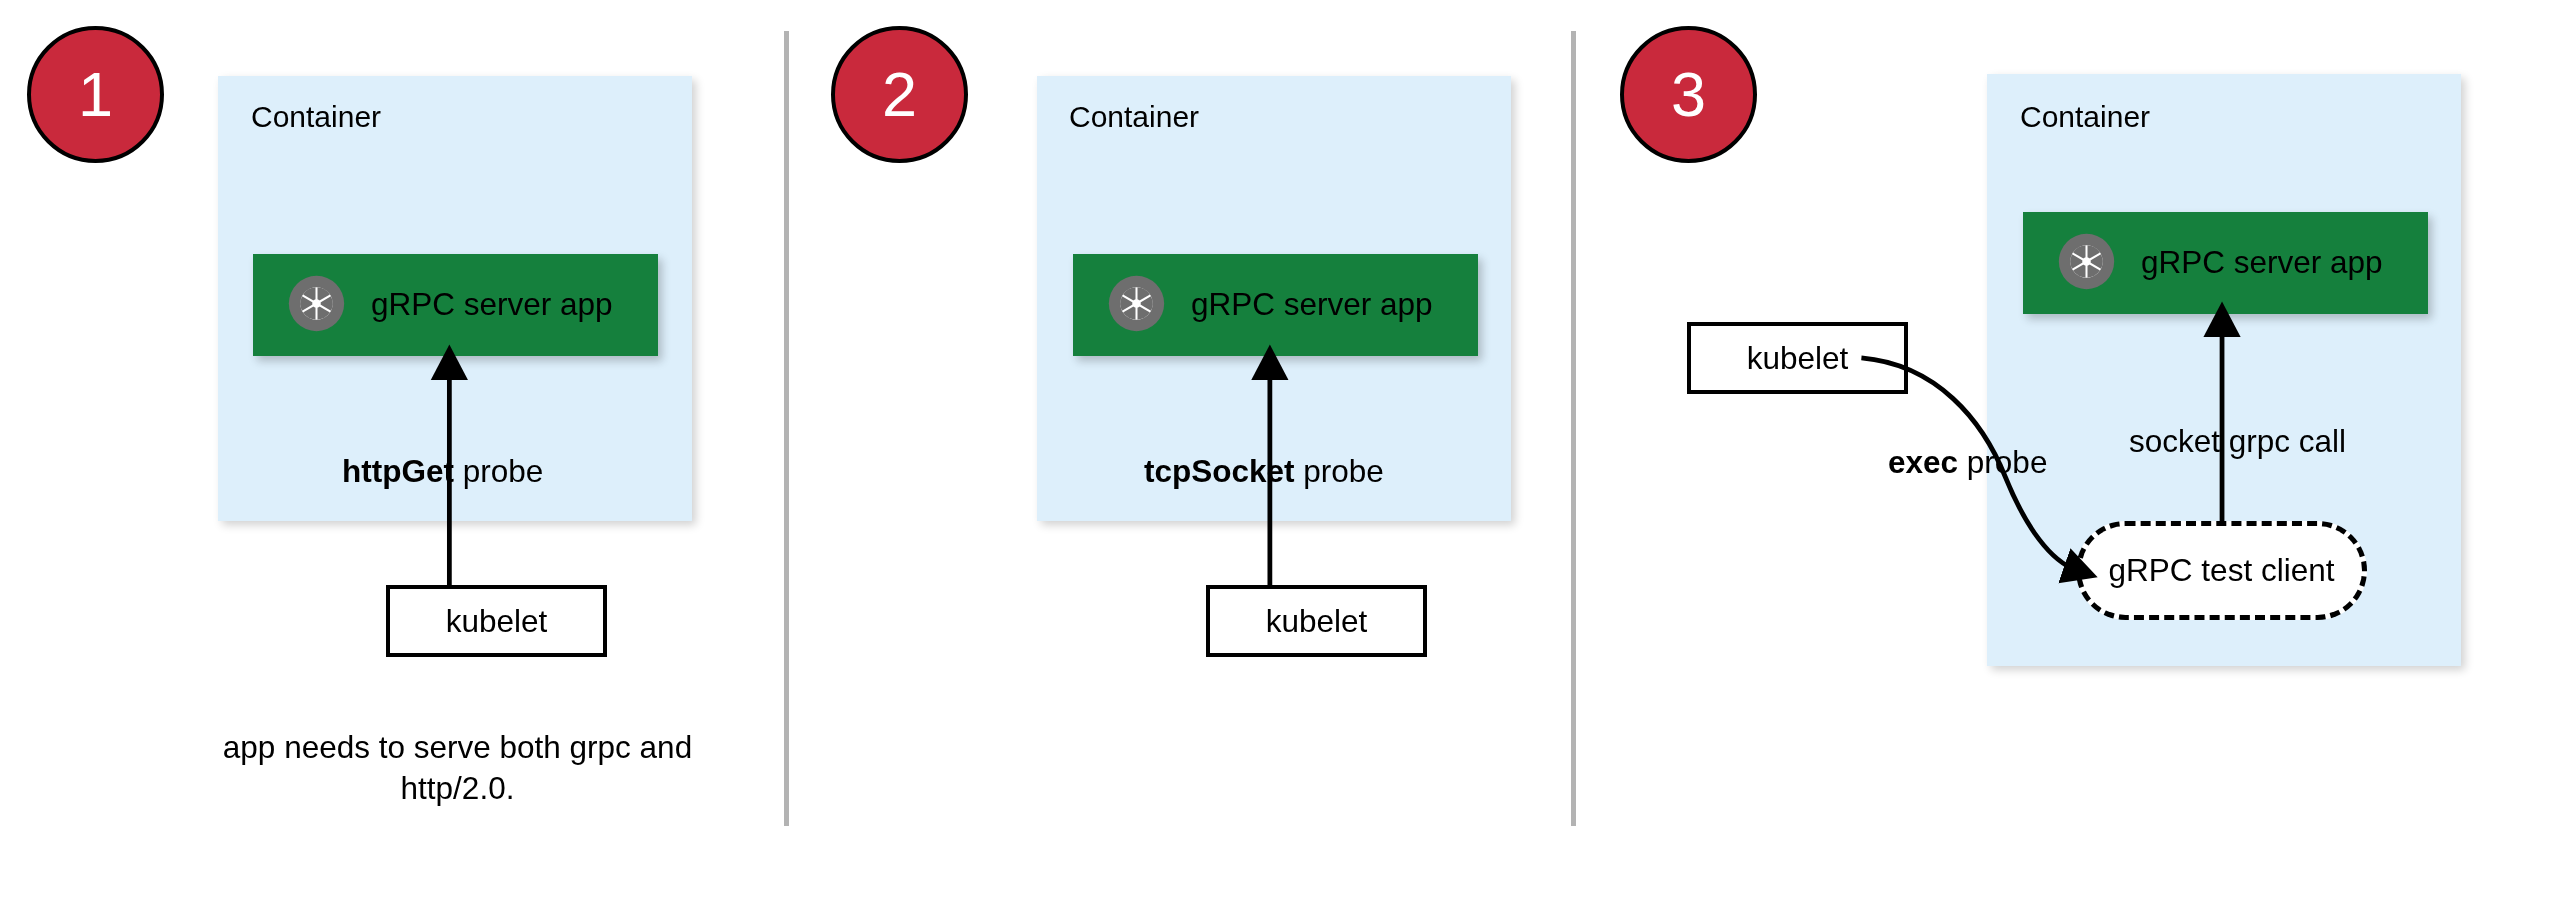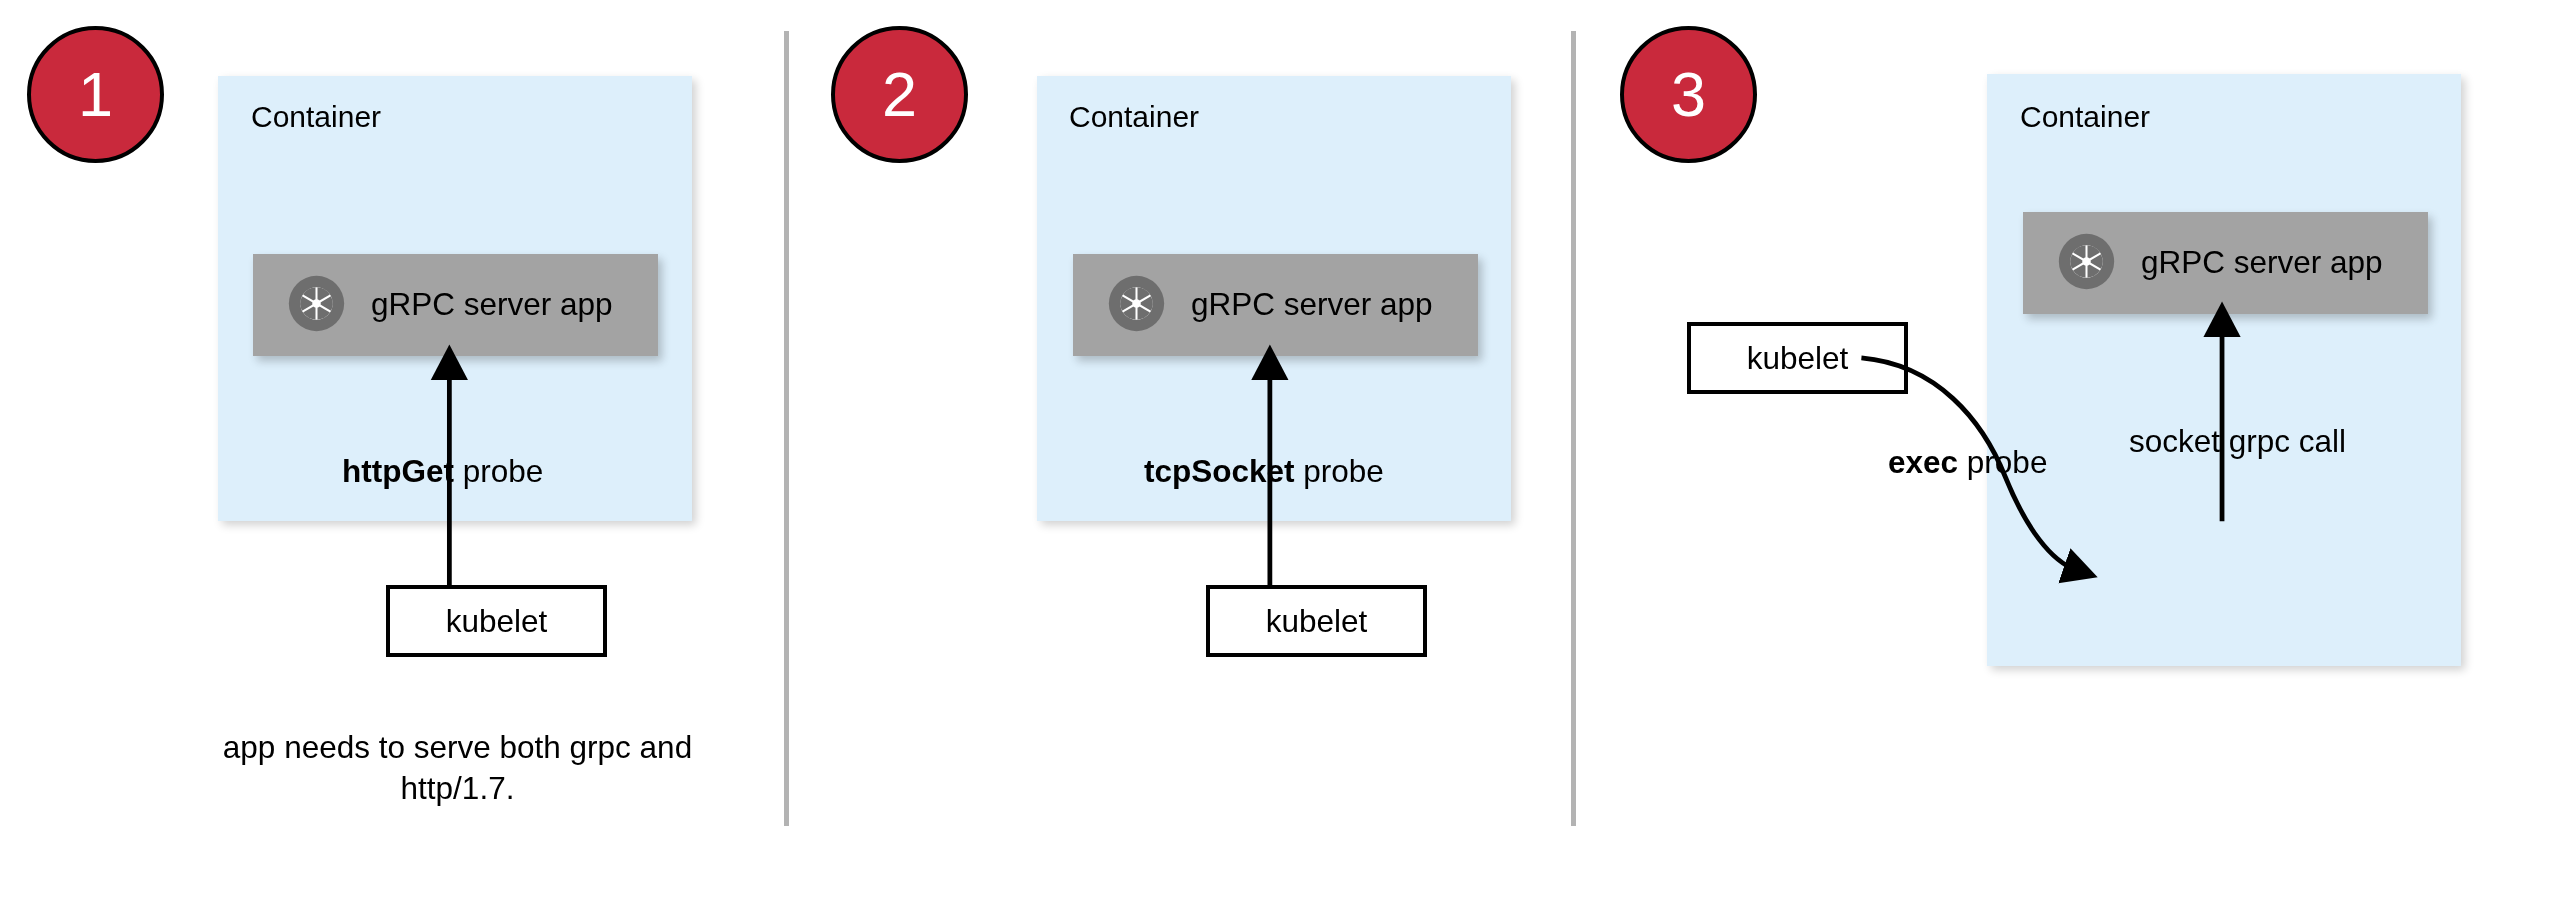--- a/index.html
+++ b/index.html
@@ -70,21 +70,21 @@
     position: absolute;
     font-size: 30px;
     line-height: 30.5px;
     color: #000000;
     white-space: nowrap;
   }
 
   
   .app-card {
     position: absolute;
-    background: #a3a3a3;
+    background: #15803d;
     box-shadow: 3.8px 4.8px 8.6px rgba(0,0,0,0.22);
     display: flex;
     align-items: center;
     box-sizing: border-box;
   }
   .app-card .app-icon {
     flex: 0 0 auto;
     margin-left: 34px;
   }
   .app-card .app-text {
@@ -196,21 +196,21 @@
       </span>
       <span class="app-text">gRPC server app</span>
     </div>
 
     <div class="probe-label" style="left:342px; top:456px;">
       <span class="bold">httpGet</span><span> probe</span>
     </div>
 
     <div class="kubelet-box" style="left:339px; top:585px; width:221px; height:72px;">kubelet</div>
 
-    <div class="caption" style="left:219px; top:727px; width:477px;">app needs to serve both grpc and http/1.7.</div>
+    <div class="caption" style="left:219px; top:727px; width:477px;">app needs to serve both grpc and http/2.0.</div>
   </div>
 
   <div class="panel" id="panel-2">
 
     <div class="step-badge" style="left:45px; top:26px;">2</div>
 
     <div class="container-box" style="left:251px; top:76px; width:474px; height:445px;"></div>
 
     <div class="container-label" style="left:283px; top:102px;">Container</div>
 
@@ -285,20 +285,21 @@
     </div>
 
     <div class="kubelet-box" style="left:67px; top:322px; width:221px; height:72px;">kubelet</div>
 
     <div class="probe-label" style="left:315px; top:447px;">
       <span class="bold">exec</span><span> probe</span>
     </div>
 
     <div class="probe-label" style="left:556px; top:426px;">socket grpc call</div>
 
+    <div class="dashed-pill" style="left:503px; top:521px; width:291px; height:99px;">gRPC test client</div>
 
   </div>
 
   <svg class="arrow-layer" viewBox="0 0 2700 967" preserveAspectRatio="none">
     <defs>
       <marker id="arrowhead" markerWidth="9" markerHeight="9" refX="2.6" refY="4.5" orient="auto" markerUnits="strokeWidth">
         <path d="M0,0.6 L0,8.4 L7.4,4.5 z" fill="#000000"></path>
       </marker>
     </defs>
 

